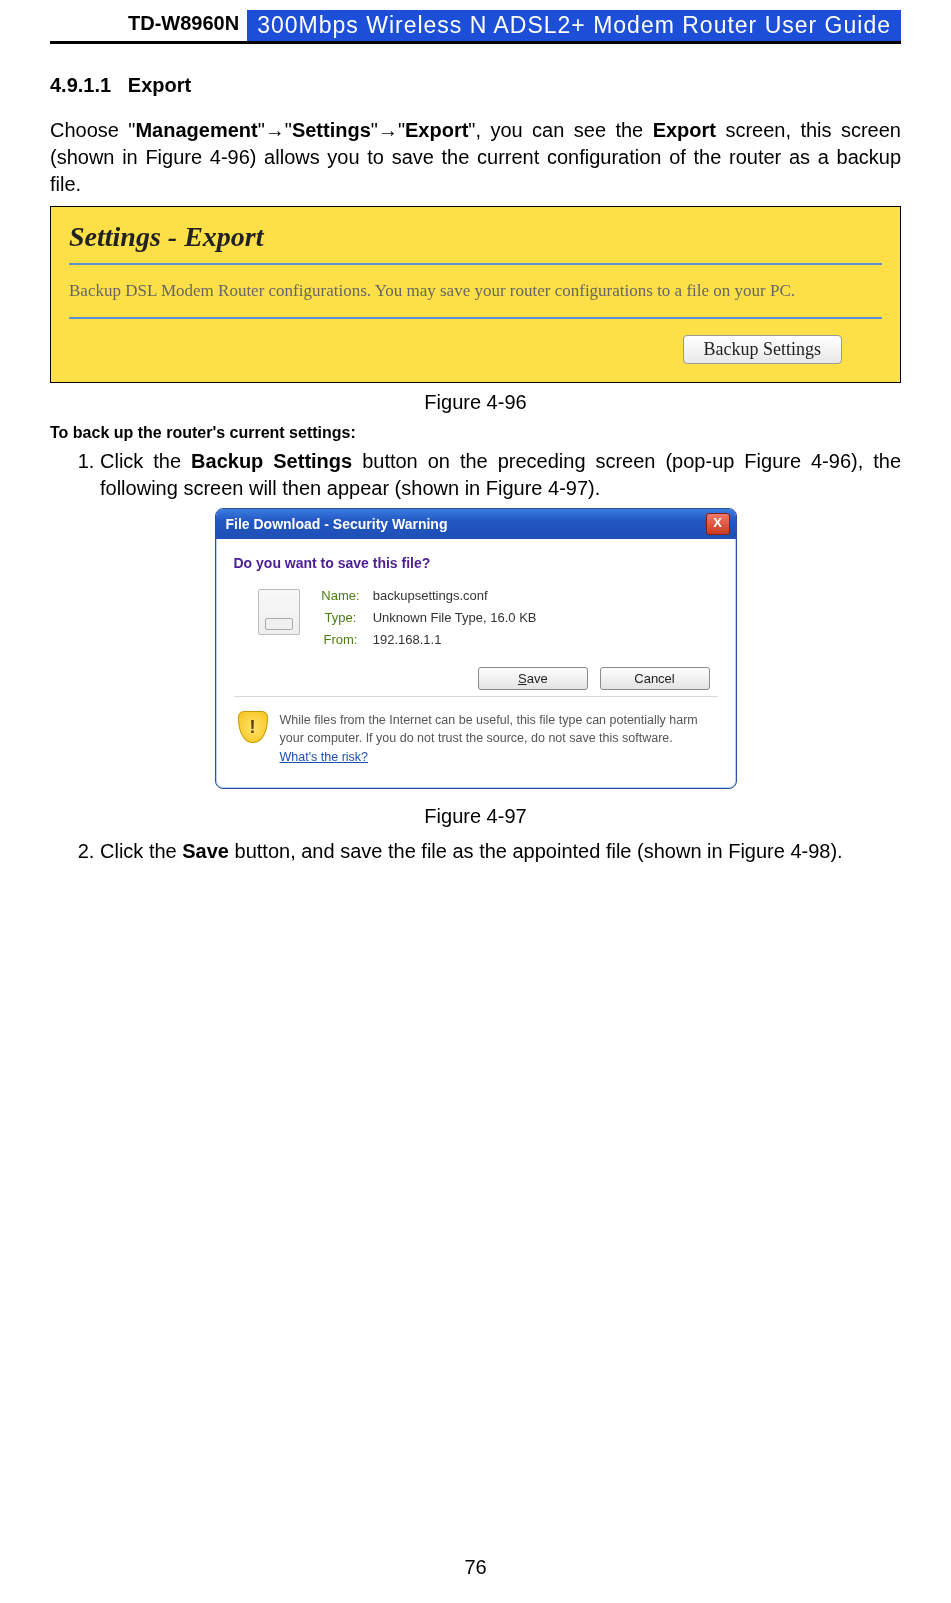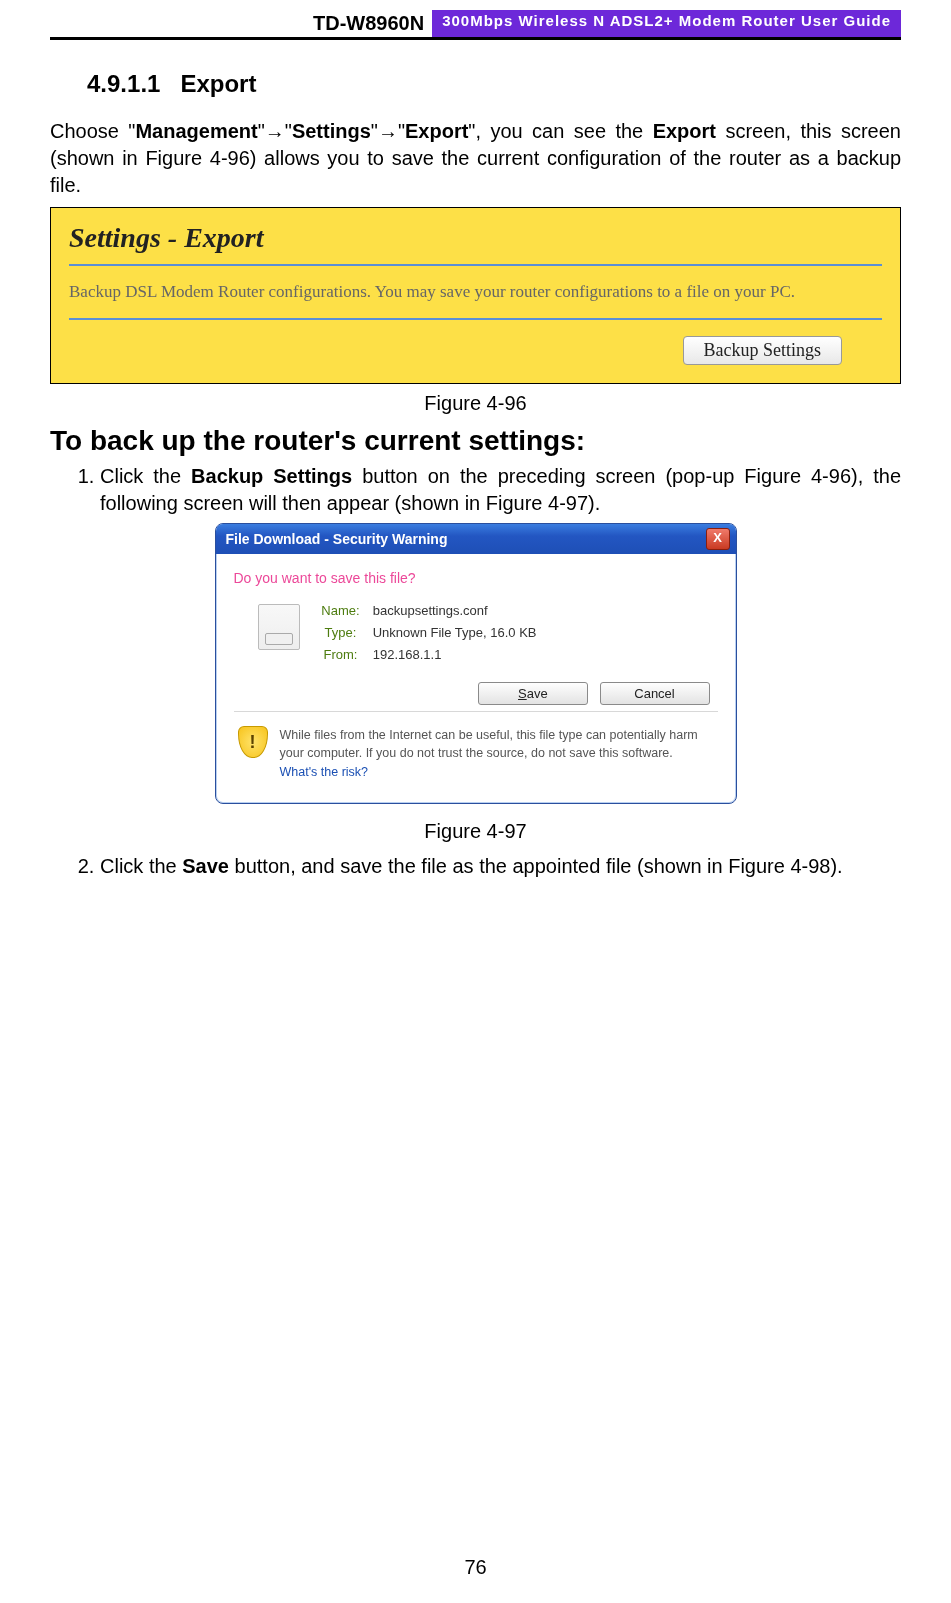--- a/index.html
+++ b/index.html
@@ -29,38 +29,37 @@
     align-items: stretch;
     justify-content: flex-end;
     gap: 0;
   }
   .model-box {
     font-weight: bold;
     font-size: 20px;
     padding: 2px 8px;
   }
   .title-box {
-    background: #6d28d9;
+    background: #1d4ed8;
     color: #fff;
-    font-weight: bold;
-    font-size: 15px;
+    font-weight: normal;
+    font-size: 23px;
     padding: 2px 10px;
     letter-spacing: 1px;
     white-space: nowrap;
   }
   .hr-thick {
     border: none;
     border-top: 3px solid #000;
     margin: 0 0 30px 0;
   }
   .section-title {
     font-weight: bold;
-    font-size: 24px;
+    font-size: 20px;
     margin-bottom: 18px;
-    margin-left: 37px;
   }
   .body-text {
     font-size: 20px;
     line-height: 1.35;
     text-align: justify;
     margin-bottom: 8px;
   }
   .bold { font-weight: bold; }
   ol.steps {
     font-size: 20px;
@@ -164,23 +163,23 @@
     color: #fff;
     text-align: center;
     line-height: 18px;
     font-weight: bold;
     font-size: 13px;
   }
   .dlg-body {
     padding: 16px 18px 12px 18px;
   }
   .dlg-q {
-    font-weight: normal;
+    font-weight: bold;
     font-size: 14px;
-    color: #ec4899;
+    color: #4c1d95;
     margin-bottom: 14px;
   }
   .dlg-info {
     display: flex;
     gap: 16px;
     align-items: flex-start;
     margin-bottom: 16px;
     padding-left: 24px;
   }
   .dlg-fileicon {
@@ -247,25 +246,25 @@
     background: radial-gradient(#ffe36b, #f7c31a);
     border: 1px solid #c79a00;
     border-radius: 6px 6px 14px 14px / 6px 6px 24px 24px;
     display: flex;
     align-items: center;
     justify-content: center;
     color: #5b4200;
     font-weight: bold;
     font-size: 18px;
   }
-  .dlg-link { color: #1a4fb3; }
+  .dlg-link { color: #1a4fb3; text-decoration: underline; }
   .dlg-warn-text { font-size: 12.5px; color: #555; line-height: 1.45; }
   .subhead {
     font-weight: bold;
-    font-size: 28px;
+    font-size: 16px;
     margin: 10px 0 6px 0;
   }
 </style>
 </head>
 <body>
 
 <div class="page">
   <div class="content">
 
     <div class="header-row">

